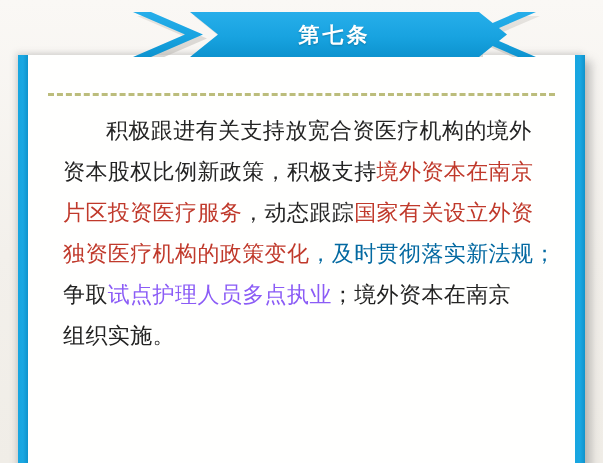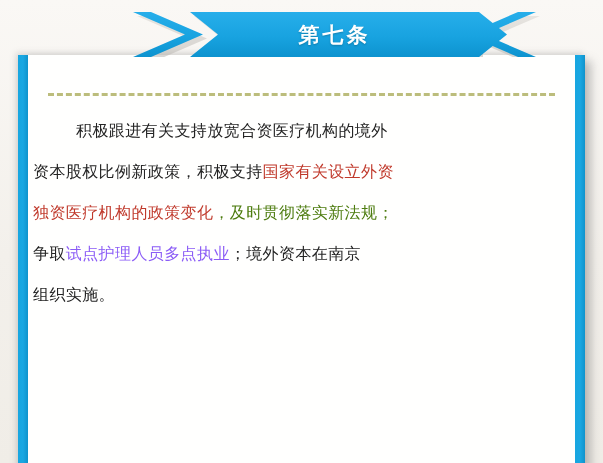--- a/index.html
+++ b/index.html
@@ -100,24 +100,24 @@
     right: 20px;
     top: 38px;
     height: 0;
     border-top: 3px dashed #b9ba76;
     opacity: 0.95;
   }
 
   
   #body-text {
     position: absolute;
-    left: 5px;
+    left: 35px;
     right: 14px;
     top: 55px;
-    font-size: 16px;
+    font-size: 22px;
     line-height: 41px;
     color: #242424;
     font-family: "DejaVu Sans", "Liberation Sans", sans-serif;
     letter-spacing: 0.4px;
     white-space: nowrap;
   }
   .tline { height: 41px; }
   .tline.indent { text-indent: 43px; }
   .seg-black { color: #242424; }
   .seg-red   { color: #c0392b; }
@@ -130,22 +130,23 @@
   <div id="card">
     <div class="rail left"></div>
     <div class="rail right"></div>
 
     <div id="sheet">
 
       <div id="divider" style="border-top-color: rgb(185, 186, 118);"></div>
 
       <div id="body-text">
           <div class="tline indent"><span class="seg-black" style="color: rgb(36, 36, 36);">积极跟进有关支持放宽合资医疗机构的境外</span></div>
-          <div class="tline"><span class="seg-black" style="color: rgb(36, 36, 36);">资本股权比例新政策，积极支持</span><span class="seg-red" style="color: rgb(192, 57, 43);">国家有关设立外资</span></div>
-          <div class="tline"><span class="seg-red" style="color: rgb(192, 57, 43);">独资医疗机构的政策变化</span><span class="seg-black" style="color: #4d7c0f; font-family: Liberation Serif, serif;">，及时贯彻落实新法规；</span></div>
+          <div class="tline"><span class="seg-black" style="color: rgb(36, 36, 36);">资本股权比例新政策，积极支持</span><span class="seg-red" style="color: rgb(192, 57, 43);">境外资本在南京</span></div>
+          <div class="tline"><span class="seg-red" style="color: rgb(192, 57, 43);">片区投资医疗服务</span><span class="seg-black" style="color: rgb(36, 36, 36);">，动态跟踪</span><span class="seg-red" style="color: rgb(192, 57, 43);">国家有关设立外资</span></div>
+          <div class="tline"><span class="seg-red" style="color: rgb(192, 57, 43);">独资医疗机构的政策变化</span><span class="seg-black" style="color: #0369a1; font-family: Liberation Serif, serif;">，及时贯彻落实新法规；</span></div>
           <div class="tline"><span class="seg-black" style="color: rgb(36, 36, 36);">争取</span><span class="seg-red" style="color: #8b5cf6;">试点护理人员多点执业</span><span class="seg-black" style="color: rgb(36, 36, 36);">；境外资本在南京</span></div>
           <div class="tline"><span class="seg-black" style="color: rgb(36, 36, 36); text-align: center;">组织实施。</span></div>
         </div>
 
     </div>
   </div>
 
   <div id="banner">
     <svg width="603" height="45" viewBox="0 0 603 45" aria-hidden="true">
       <defs>

